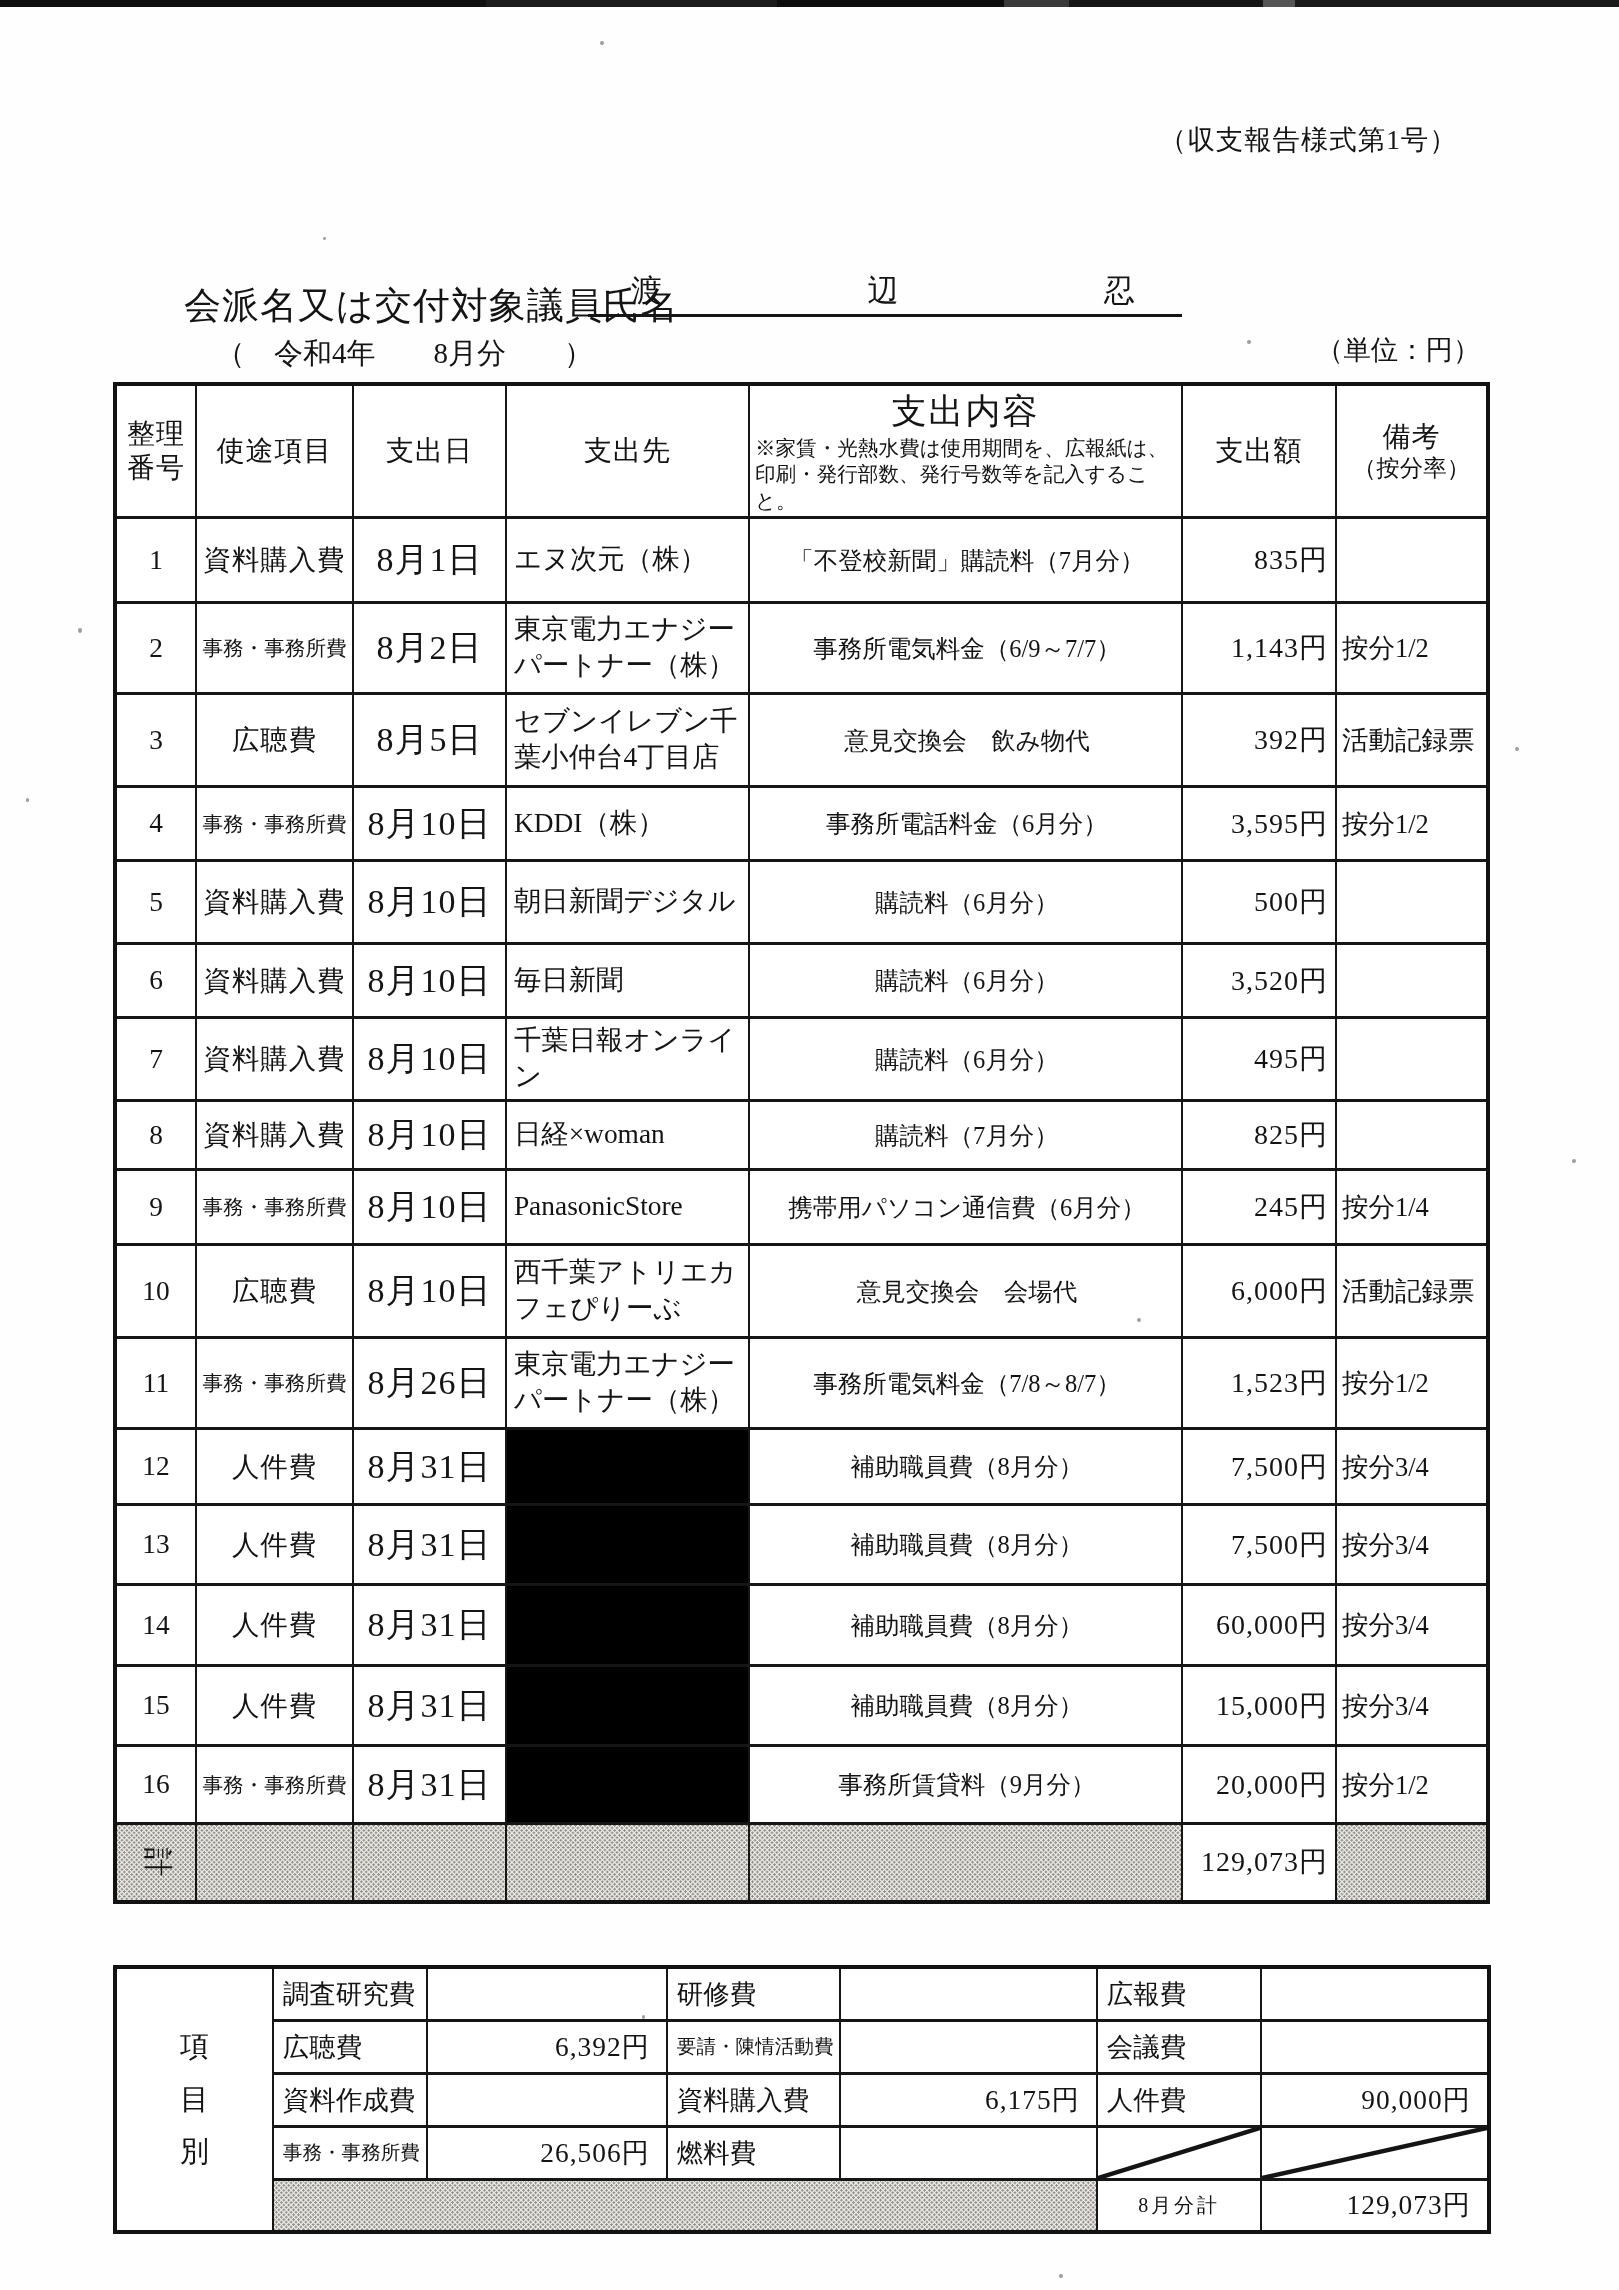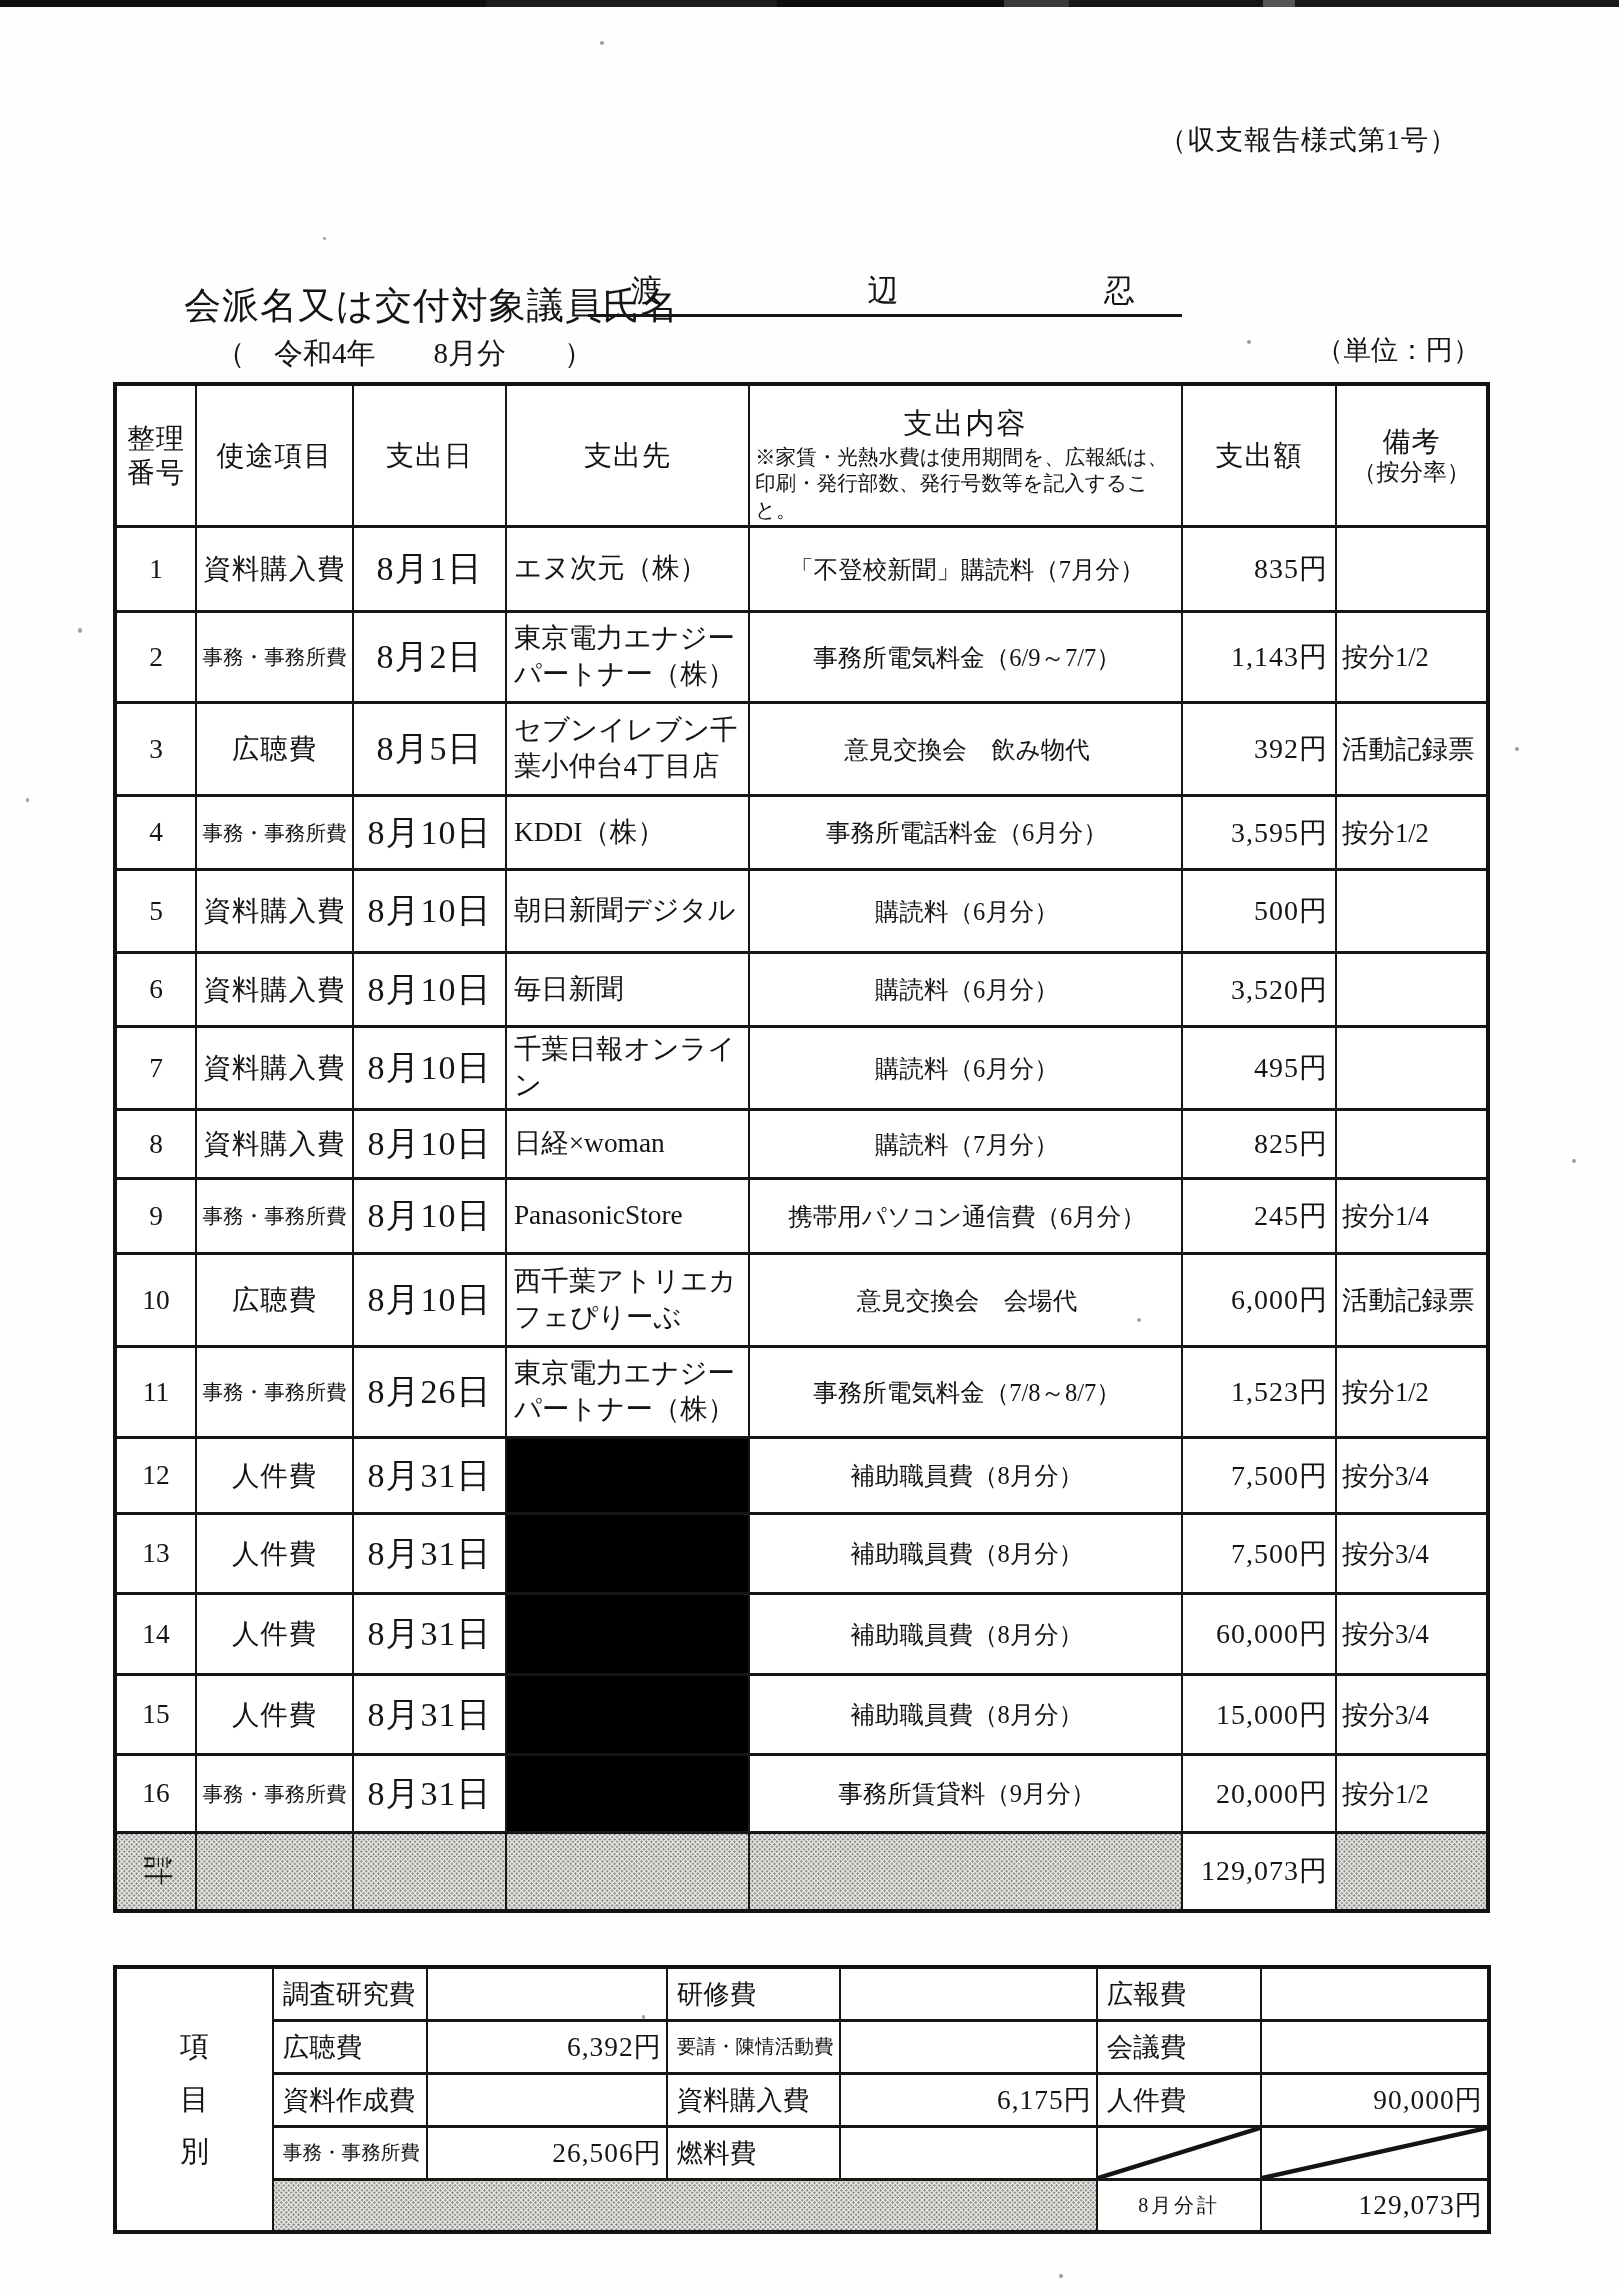--- a/index.html
+++ b/index.html
@@ -38,34 +38,34 @@
   
   .c-no{text-align:center;font-size:27.4px;}
   .c-cat{text-align:center;font-size:27.4px;letter-spacing:1px;}
   .small-cat{font-size:20.6px;letter-spacing:0;}
   .c-date{text-align:center;font-size:34px;letter-spacing:1px;white-space:nowrap;}
   .c-payee{text-align:left;font-size:27.4px;line-height:1.3;padding:2.9px 7.8px 2.9px 6.9px;}
   .c-content{text-align:center;font-size:24.5px;padding:2px 5.9px 2px 8.8px;margin-left:11px;}
   .c-amount{text-align:right;font-size:28px;padding-right:6.9px;letter-spacing:1px;white-space:nowrap;}
   .c-remarks{text-align:left;font-size:26.5px;padding-left:4.9px;}
   .th-main{text-align:center;font-size:28px;letter-spacing:1px;line-height:1.2;}
-  .th-content-title{font-size:29px;letter-spacing:2px;margin:18px 0 0 0;}
+  .th-content-title{font-size:35px;letter-spacing:2px;margin:2px 0 0 0;}
   .th-content-note{text-align:left;font-size:20.6px;line-height:1.28;padding:0 2.9px 2px 4.9px;}
   .th-sub{font-size:23.5px;letter-spacing:0;}
   .redacted{background:#000;}
   .hatch{
     background-color:#efede9;
     background-image:radial-gradient(#8d8b84 1.2px,transparent 1.3px),radial-gradient(#8d8b84 1.2px,transparent 1.3px);
     background-size:4.9px 4.9px;background-position:0 0,2.5px 2.5px;
   }
   .rot{display:inline-block;transform:rotate(90deg);font-size:29px;}
   
   .s-cat{text-align:left;font-size:26.5px;padding-left:8.8px;white-space:nowrap;}
   .s-cat-small{font-size:19.6px;}
-  .s-val{text-align:right;font-size:27.4px;padding-right:4px;letter-spacing:1px;white-space:nowrap;}
+  .s-val{text-align:right;font-size:27.4px;padding-right:16px;letter-spacing:1px;white-space:nowrap;}
   .s-label-cell{text-align:center;}
   .s-label-inner{display:flex;flex-direction:column;align-items:center;gap:12.7px;font-size:29px;}
   .s-total-label{text-align:center;font-size:20px;letter-spacing:2.9px;white-space:nowrap;}
   .diag{position:relative;}
   .diag svg{position:absolute;left:0;top:0;width:100%;height:100%;display:block;}
   .speck{position:absolute;background:#4f4f4f;border-radius:50%;opacity:.55;}
 </style>
 </head>
 <body>
 

